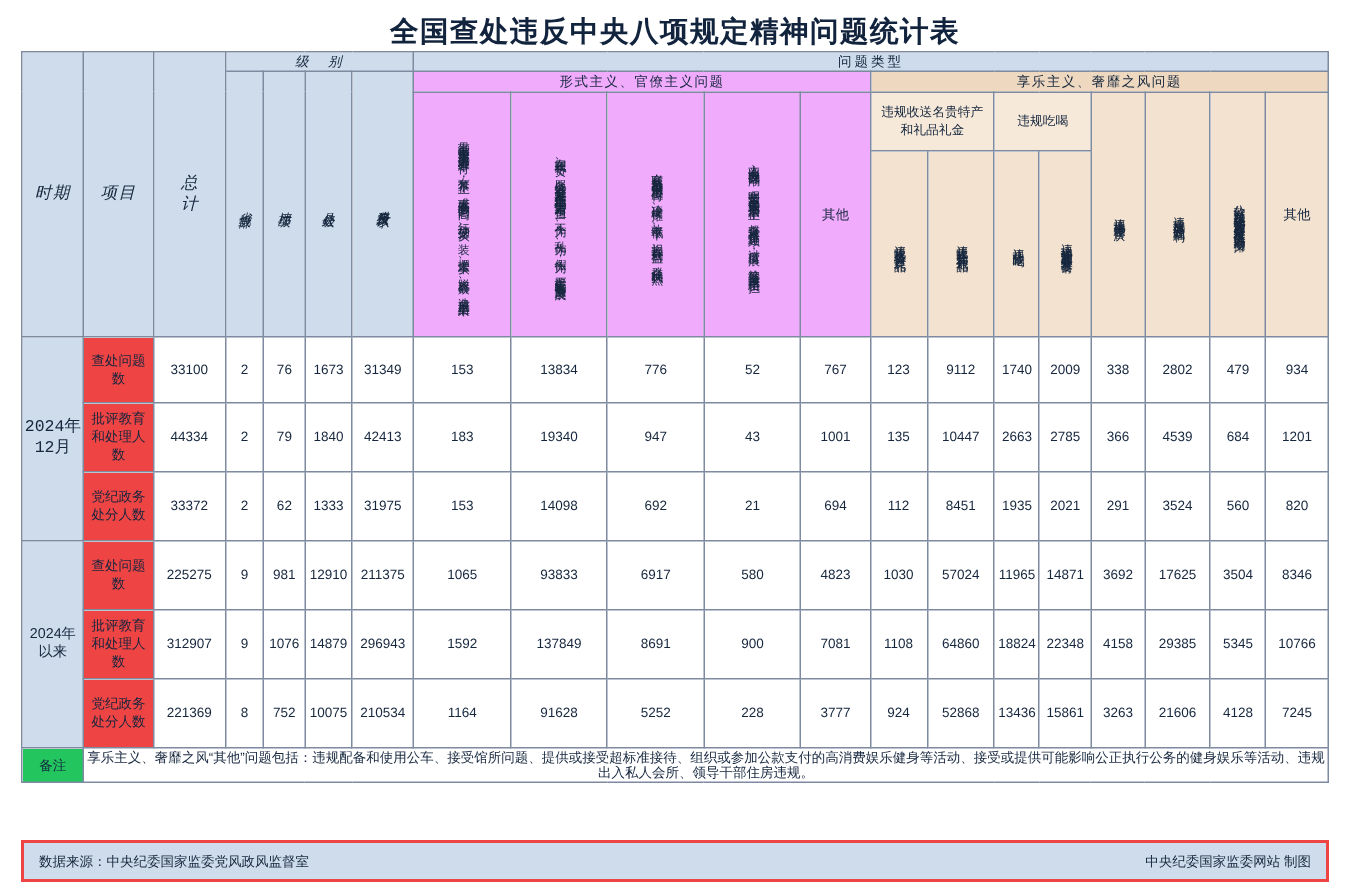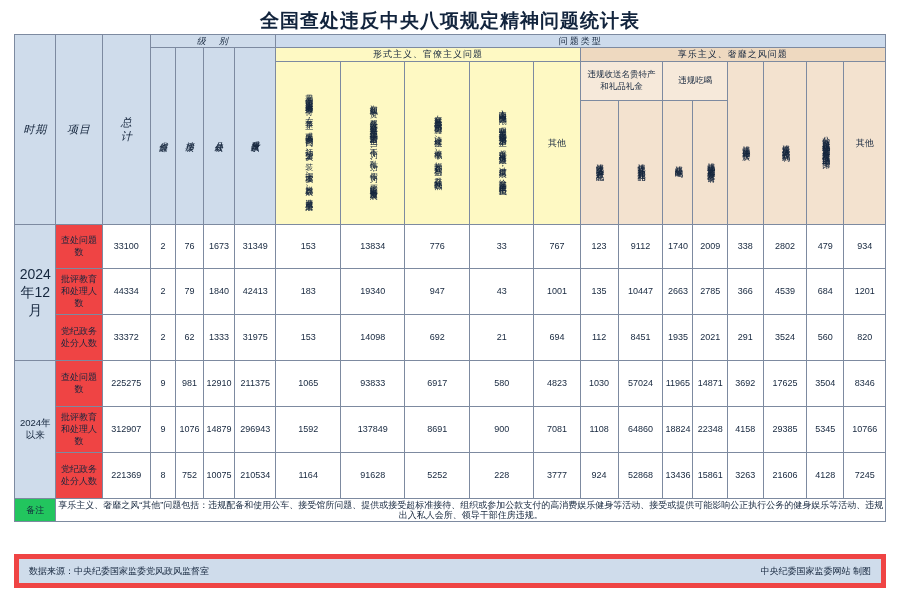--- a/index.html
+++ b/index.html
@@ -38,21 +38,21 @@
     font-size: 9px;
     color: #15263d;
     padding: 1px 1px;
     text-align: center;
     vertical-align: middle;
     line-height: 1.15;
     overflow: hidden;
   }
   
   .h-blue  { background: #cfdceb; font-style: italic; }
-  .h-blue2 { background: #fef9c3; }
+  .h-blue2 { background: #f0abfc; }
   .h-sand  { background: #f3e2cf; }
   .h-sand2 { background: #f6e9da; }
   .h-sandd { background: #eed9c0; }
   .h-bluetop { background: #cddbec; }
 
   .vtxt {
     writing-mode: vertical-rl;
     text-orientation: upright;
     letter-spacing: 1px;
     line-height: 1.25;
@@ -85,21 +85,21 @@
     text-align: left;
     font-size: 9px;
     line-height: 1.7;
     padding: 4px 6px;
   }
   .footer {
     position: absolute;
     left: 14px; right: 14px; bottom: 4px;
     height: 18px;
     background: #cfdceb;
-    border: 5px solid #ef4444;
+    border: 2px solid #ef4444;
     font-size: 9px;
     color: #15263d;
     display: flex;
     align-items: center;
     justify-content: space-between;
     padding: 12px 10px;
   }
   .footer span { white-space: nowrap; }
 </style>
 </head>
@@ -244,34 +244,34 @@
       </td>
       <td class="h-sand">
         <div class="vtxt-wrap" style="height:92px;">
               <span class="vtxt vxsmall">违规接受管理和服务对象宴请</span>
             </div>
       </td>
     </tr>
 
     <tr>
       <td class="row-period" rowspan="3">
-        <div style="font-size:14px;line-height:1.3;">2024年12月</div>
+        <div style="font-size:11px;line-height:1.3;font-family:Liberation Mono, monospace;">2024年12月</div>
       </td>
       <td class="item-cell two" style="height:44px;">
         <div style="line-height:1.35;">查处问题数</div>
       </td>
       <td class="data-cell num">33100</td>
       <td class="data-cell num">2</td>
       <td class="data-cell num">76</td>
       <td class="data-cell num">1673</td>
       <td class="data-cell num">31349</td>
       <td class="data-cell num">153</td>
       <td class="data-cell num">13834</td>
       <td class="data-cell num">776</td>
-      <td class="data-cell num">33</td>
+      <td class="data-cell num">52</td>
       <td class="data-cell num">767</td>
       <td class="data-cell num">123</td>
       <td class="data-cell num">9112</td>
       <td class="data-cell num">1740</td>
       <td class="data-cell num">2009</td>
       <td class="data-cell num">338</td>
       <td class="data-cell num">2802</td>
       <td class="data-cell num">479</td>
       <td class="data-cell num">934</td>
     </tr>

